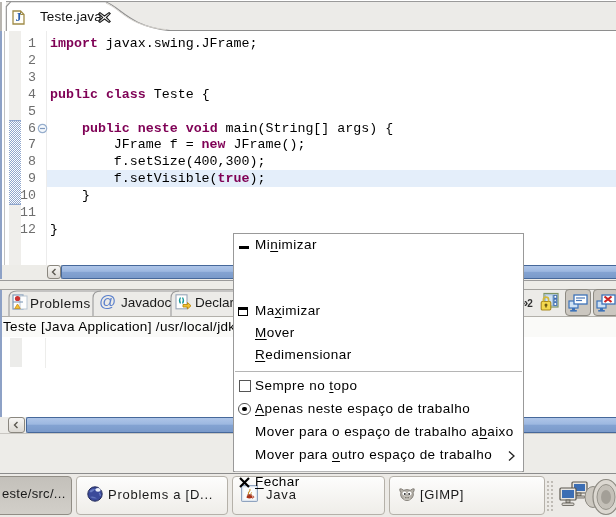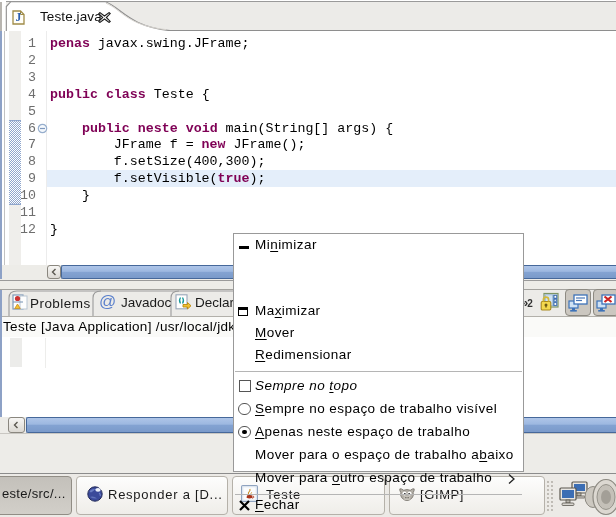--- a/index.html
+++ b/index.html
@@ -70,21 +70,21 @@
 9
 10
 11
 12</pre>
 
   <svg class="abs" style="left:37px;top:92px;" width="11" height="11" viewBox="0 0 11 11">
     <circle cx="5.5" cy="5.5" r="4.2" fill="#f4f8fc" stroke="#97aecd" stroke-width="1.2"></circle>
     <line x1="3" y1="5.5" x2="8" y2="5.5" stroke="#7e98bd" stroke-width="1.2"></line>
   </svg>
 
-  <pre class="abs" style="left:50px;top:5px;font-family:'Liberation Mono',monospace;font-size:13.3px;line-height:16.9px;color:#000;"><b style="color:#7f0055">penas</b> javax.swing.JFrame;
+  <pre class="abs" style="left:50px;top:5px;font-family:'Liberation Mono',monospace;font-size:13.3px;line-height:16.9px;color:#000;"><b style="color:#7f0055">import</b> javax.swing.JFrame;
 
 
 <b style="color:#7f0055">public</b> <b style="color:#7f0055">class</b> Teste {
 
     <b style="color:#7f0055">public</b> <b style="color:#7f0055">neste</b> <b style="color:#7f0055">void</b> main(String[] args) {
         JFrame f = <b style="color:#7f0055">new</b> JFrame();
         f.setSize(400,300);
         f.setVisible(<b style="color:#7f0055">true</b>);
     }
 
@@ -197,33 +197,33 @@
 
   <div class="abs" style="left:76px;top:2px;width:152px;height:39px;background:linear-gradient(#fdfdfc,#efede9);border:1px solid #b5b1a9;border-radius:4px;box-sizing:border-box;"></div>
   <svg class="abs" style="left:87px;top:12px;" width="16" height="16" viewBox="0 0 16 16">
     <circle cx="8" cy="8" r="7.2" fill="#3b4a9a"></circle>
     <circle cx="8" cy="8" r="7.2" fill="none" stroke="#232a58" stroke-width="1"></circle>
     <path d="M2.5,5 Q5,2.5 8,3 Q6.5,5.5 4,6.5 Q3,6 2.5,5" fill="#7284c8" opacity="0.9"></path>
     <path d="M3,11 Q6,13 10,12.5 Q8,10.5 5,10.5 Q3.8,10.6 3,11" fill="#6a7cc0" opacity="0.8"></path>
     <ellipse cx="11" cy="3.8" rx="2.7" ry="1.9" fill="#edf1fa"></ellipse>
     <path d="M12,7 Q13.5,8 13.3,10" stroke="#7284c8" stroke-width="1.1" fill="none"></path>
   </svg>
-  <div class="abs" style="left:108px;top:13px;font-size:13px;letter-spacing:0.75px;color:#1a1a1a;">Responder a [D...</div>
+  <div class="abs" style="left:108px;top:13px;font-size:13px;letter-spacing:0.75px;color:#1a1a1a;">Problems a [D...</div>
 
   <div class="abs" style="left:232px;top:2px;width:153px;height:39px;background:linear-gradient(#fdfdfc,#efede9);border:1px solid #b5b1a9;border-radius:4px;box-sizing:border-box;"></div>
   <svg class="abs" style="left:241px;top:11px;" width="17" height="17" viewBox="0 0 17 17">
     <rect x="0.6" y="0.6" width="15.8" height="15.8" rx="1.2" fill="#fbfcfd" stroke="#8fa3bf" stroke-width="1.2"></rect>
     <rect x="1.8" y="1.8" width="13.4" height="13.4" fill="none" stroke="#dce4ee" stroke-width="1"></rect>
     <path d="M5.5,12.8 Q8.5,14.2 11.5,12.8 L11,10.6 L6,10.6 Z" fill="#aa3319"></path>
     <path d="M11.4,11 Q13.2,11 12.8,12.3 Q12.4,13.3 11,13.1" fill="none" stroke="#aa3319" stroke-width="0.9"></path>
     <path d="M7.6,9.6 Q6.8,7.8 8.4,6.4 Q9.5,5.3 8.8,4" fill="none" stroke="#c89028" stroke-width="1.1"></path>
     <path d="M10.2,9.6 Q9.6,8.4 10.7,7.3" fill="none" stroke="#c89028" stroke-width="0.9"></path>
     <ellipse cx="8.5" cy="10.1" rx="2.6" ry="0.8" fill="#9a2f15"></ellipse>
   </svg>
-  <div class="abs" style="left:266px;top:13px;font-size:13px;letter-spacing:0.8px;color:#1a1a1a;">Teste</div>
+  <div class="abs" style="left:266px;top:13px;font-size:13px;letter-spacing:0.8px;color:#1a1a1a;">Java</div>
 
   <div class="abs" style="left:389px;top:2px;width:156px;height:39px;background:linear-gradient(#fdfdfc,#efede9);border:1px solid #b5b1a9;border-radius:4px;box-sizing:border-box;"></div>
   <svg class="abs" style="left:398px;top:13px;" width="18" height="16" viewBox="0 0 19 17">
     <path d="M2,4 Q1,1 3.5,2 L6,3.5 Q9.5,2 13,3.5 L15.5,2 Q18,1 17,4 L16,6 Q17,9 15,11.5 Q12,14.5 9.5,14.5 Q7,14.5 4,11.5 Q2,9 3,6 Z" fill="#b3afa7" stroke="#75716a" stroke-width="0.9"></path>
     <circle cx="6.8" cy="7" r="2.1" fill="#fff"></circle>
         <circle cx="12.2" cy="7" r="2.1" fill="#fff"></circle>
     <circle cx="7.2" cy="7.4" r="1" fill="#2a2a2a"></circle>
         <circle cx="11.8" cy="7.4" r="1" fill="#2a2a2a"></circle>
     <ellipse cx="9.5" cy="11.8" rx="3.6" ry="2.4" fill="#c6c2ba"></ellipse>
     <circle cx="8.3" cy="11.3" r="0.7" fill="#55514a"></circle>
@@ -282,27 +282,23 @@
   </div>
   <div style="position:relative;height:22.3px;">
     <div class="abs" style="left:21px;top:2px;"><u>M</u>over</div>
   </div>
   <div style="position:relative;height:22.3px;">
     <div class="abs" style="left:21px;top:2px;"><u>R</u>edimensionar</div>
   </div>
   <div style="height:8px;position:relative;">
         <div class="abs" style="left:1px;top:3.5px;width:287px;height:1px;background:#b5b5b5;"></div>
       </div>
-  <div style="position:relative;height:23px;font-style:italic;">
+  <div style="position:relative;height:23px;">
     <div class="abs" style="left:5px;top:4px;width:12px;height:12px;border:1px solid #555;box-sizing:border-box;background:#fff;"></div>
     <div class="abs" style="left:21px;top:2px;">Sempre no <u>t</u>opo</div>
-  </div>
-  <div style="position:relative;height:23px;">
-    <div class="abs" style="left:4px;top:4px;width:12.5px;height:12.5px;border:1px solid #555;border-radius:50%;box-sizing:border-box;background:#fff;"></div>
-    <div class="abs" style="left:21px;top:2px;"><u>S</u>empre no espaço de trabalho visível</div>
   </div>
   <div style="position:relative;height:23px;">
     <div class="abs" style="left:4px;top:4px;width:12.5px;height:12.5px;border:1px solid #555;border-radius:50%;box-sizing:border-box;background:#fff;"></div>
     <div class="abs" style="left:8px;top:8px;width:4.5px;height:4.5px;border-radius:50%;background:#000;"></div>
     <div class="abs" style="left:21px;top:2px;"><u>A</u>penas neste espaço de trabalho</div>
   </div>
   <div style="position:relative;height:23px;">
     <div class="abs" style="left:21px;top:2px;">Mover para o espaço de trabalho a<u>b</u>aixo</div>
   </div>
   <div style="position:relative;height:23px;">

